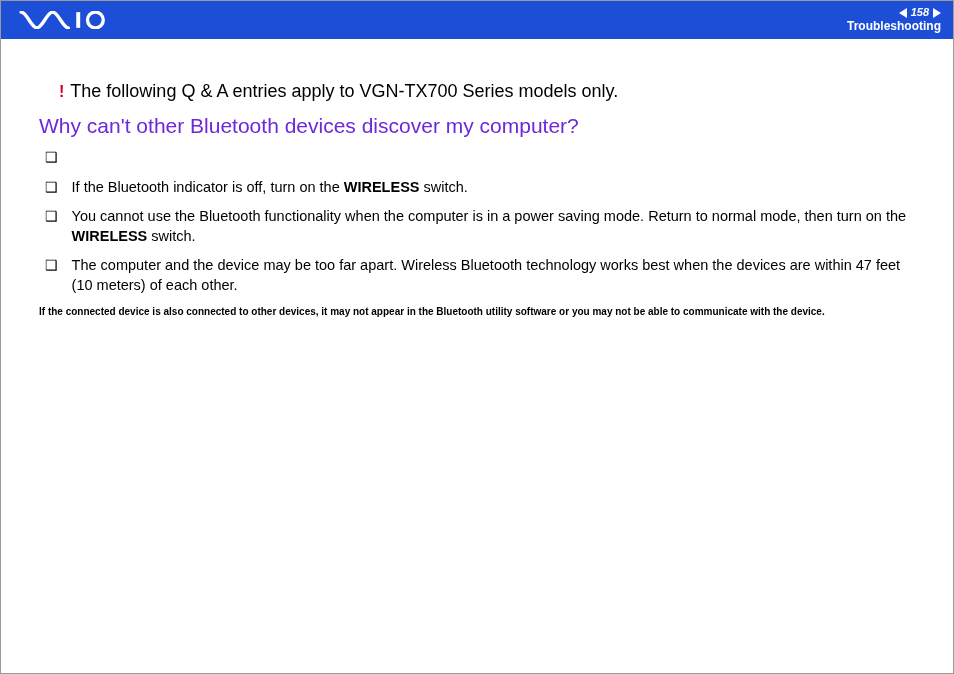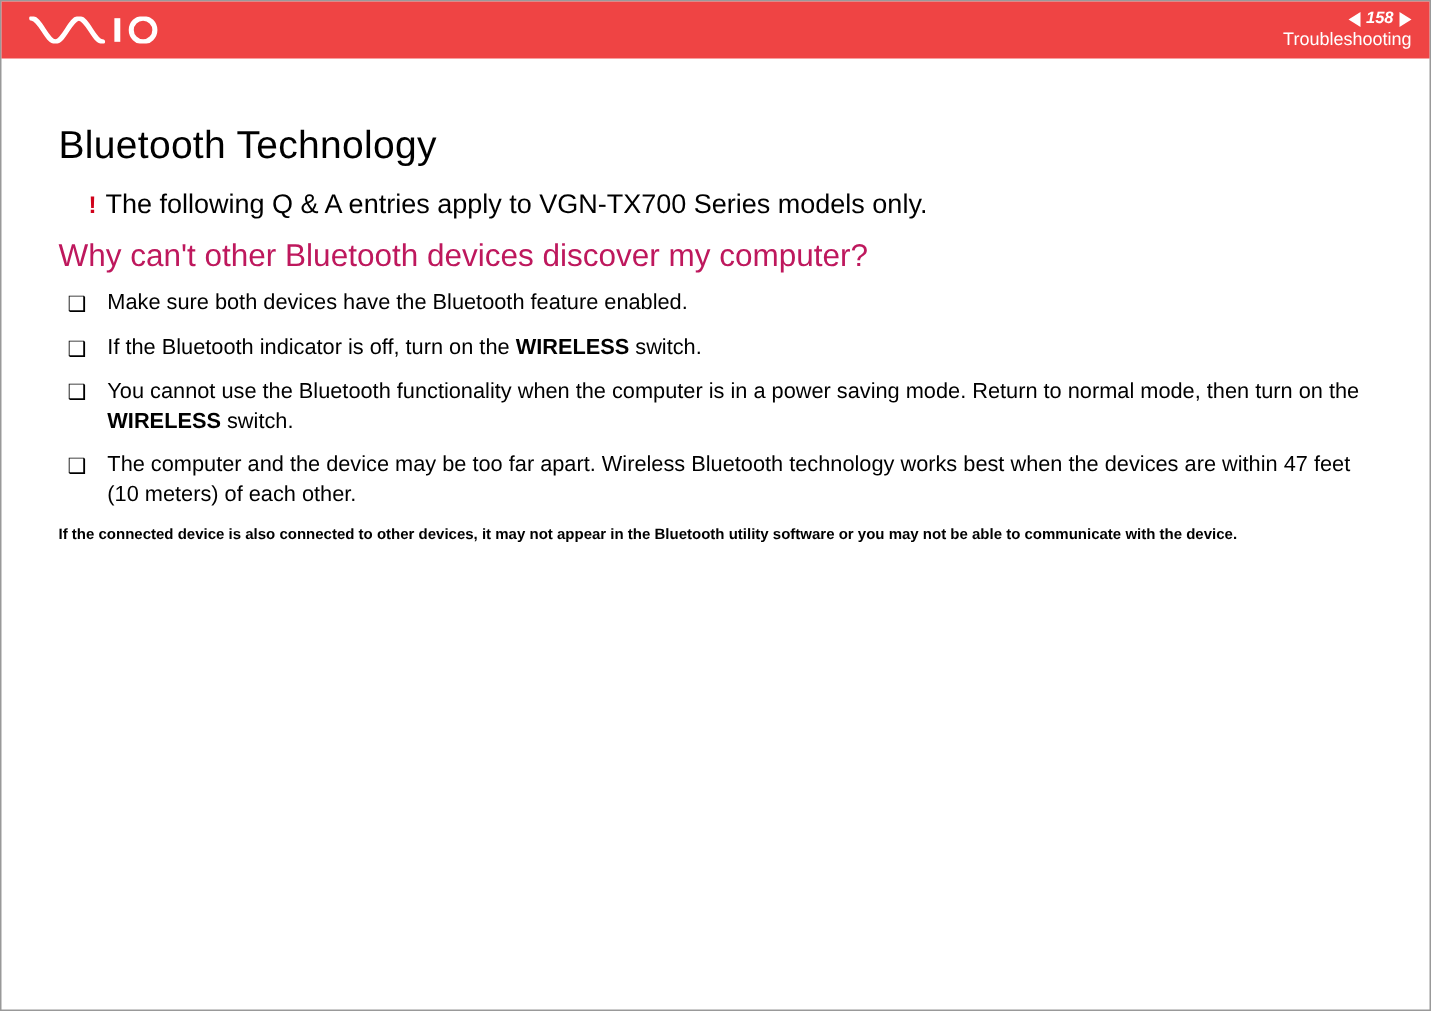--- a/index.html
+++ b/index.html
@@ -1,32 +1,32 @@
 <!DOCTYPE html>
 <html><head>
 <meta charset="utf-8">
 <style>
   * { box-sizing: border-box; margin: 0; padding: 0; }
   html, body { width: 954px; height: 674px; font-family: Arial, Helvetica, sans-serif; background: #fff; color: #000; }
   .page { width: 954px; height: 674px; border: 1px solid #999; position: relative; }
-  .header-bar { background: #ef4444; height: 38px; width: 100%; display: flex; align-items: center; justify-content: space-between; padding: 0 12px 0 16px; }
+  .header-bar { background: #1d4ed8; height: 38px; width: 100%; display: flex; align-items: center; justify-content: space-between; padding: 0 12px 0 16px; }
   .logo { display: flex; align-items: center; gap: 1px; }
   .logo svg { height: 18px; }
   .header-right { display: flex; flex-direction: column; align-items: flex-end; color: #fff; font-size: 11px; line-height: 1.2; }
   .page-nav { display: flex; align-items: center; gap: 4px; font-weight: bold; font-style: italic; }
   .page-nav .tri { width: 0; height: 0; border-top: 5px solid transparent; border-bottom: 5px solid transparent; }
   .tri-left { border-right: 8px solid #fff; }
   .tri-right { border-left: 8px solid #fff; }
-  .section-label { font-weight: normal; font-size: 12px; }
+  .section-label { font-weight: bold; font-size: 12px; }
   .content { padding: 42px 32px 0 38px; }
   .title { font-size: 26px; font-weight: 400; margin-bottom: 14px; letter-spacing: 0.2px; }
   .note-row { display: flex; align-items: baseline; gap: 6px; margin-bottom: 10px; padding-left: 20px; }
   .note-mark { color: #d0021b; font-weight: bold; font-size: 16px; line-height: 1; }
   .note-text { font-size: 18px; }
-  .question { color: #be185d; font-size: 21px; font-weight: 400; margin-top: 12px; margin-bottom: 10px; }
+  .question { color: #6d28d9; font-size: 21px; font-weight: 400; margin-top: 12px; margin-bottom: 10px; }
   .bullets { list-style: none; padding-left: 6px; }
   .bullets li { display: flex; align-items: flex-start; gap: 14px; font-size: 14.5px; line-height: 1.35; margin-bottom: 10px; }
   .bullet-mark { flex: 0 0 auto; font-size: 14px; line-height: 1.4; }
   .bullet-text b { font-weight: bold; margin-top: 27px; }
   .para { font-size: 10px; line-height: 1.35; margin-top: 4px; font-weight: bold; }
 </style>
 </head>
 <body>
 
 <div class="page">
@@ -44,32 +44,30 @@
       <div class="page-nav">
         <span class="tri tri-left"></span>
         <span>158</span>
         <span class="tri tri-right"></span>
       </div>
       <div class="section-label">Troubleshooting</div>
     </div>
   </div>
 
   <div class="content">
-    <h1 class="title">Bluetooth Technology</h1>
 
     <div class="note-row">
       <span class="note-mark">!</span>
       <span class="note-text">The following Q &amp; A entries apply to VGN-TX700 Series models only.</span>
     </div>
 
     <h2 class="question">Why can't other Bluetooth devices discover my computer?</h2>
     <ul class="bullets" id="q1-list">
         <li>
           <span class="bullet-mark">❑</span>
-          <span class="bullet-text">Make sure both devices have the Bluetooth feature enabled.</span>
         </li>
         <li>
           <span class="bullet-mark">❑</span>
           <span class="bullet-text">If the Bluetooth indicator is off, turn on the <b>WIRELESS</b> switch.</span>
         </li>
         <li>
           <span class="bullet-mark">❑</span>
           <span class="bullet-text">You cannot use the Bluetooth functionality when the computer is in a power saving mode. Return to normal mode, then turn on the <b>WIRELESS</b> switch.</span>
         </li>
         <li>

